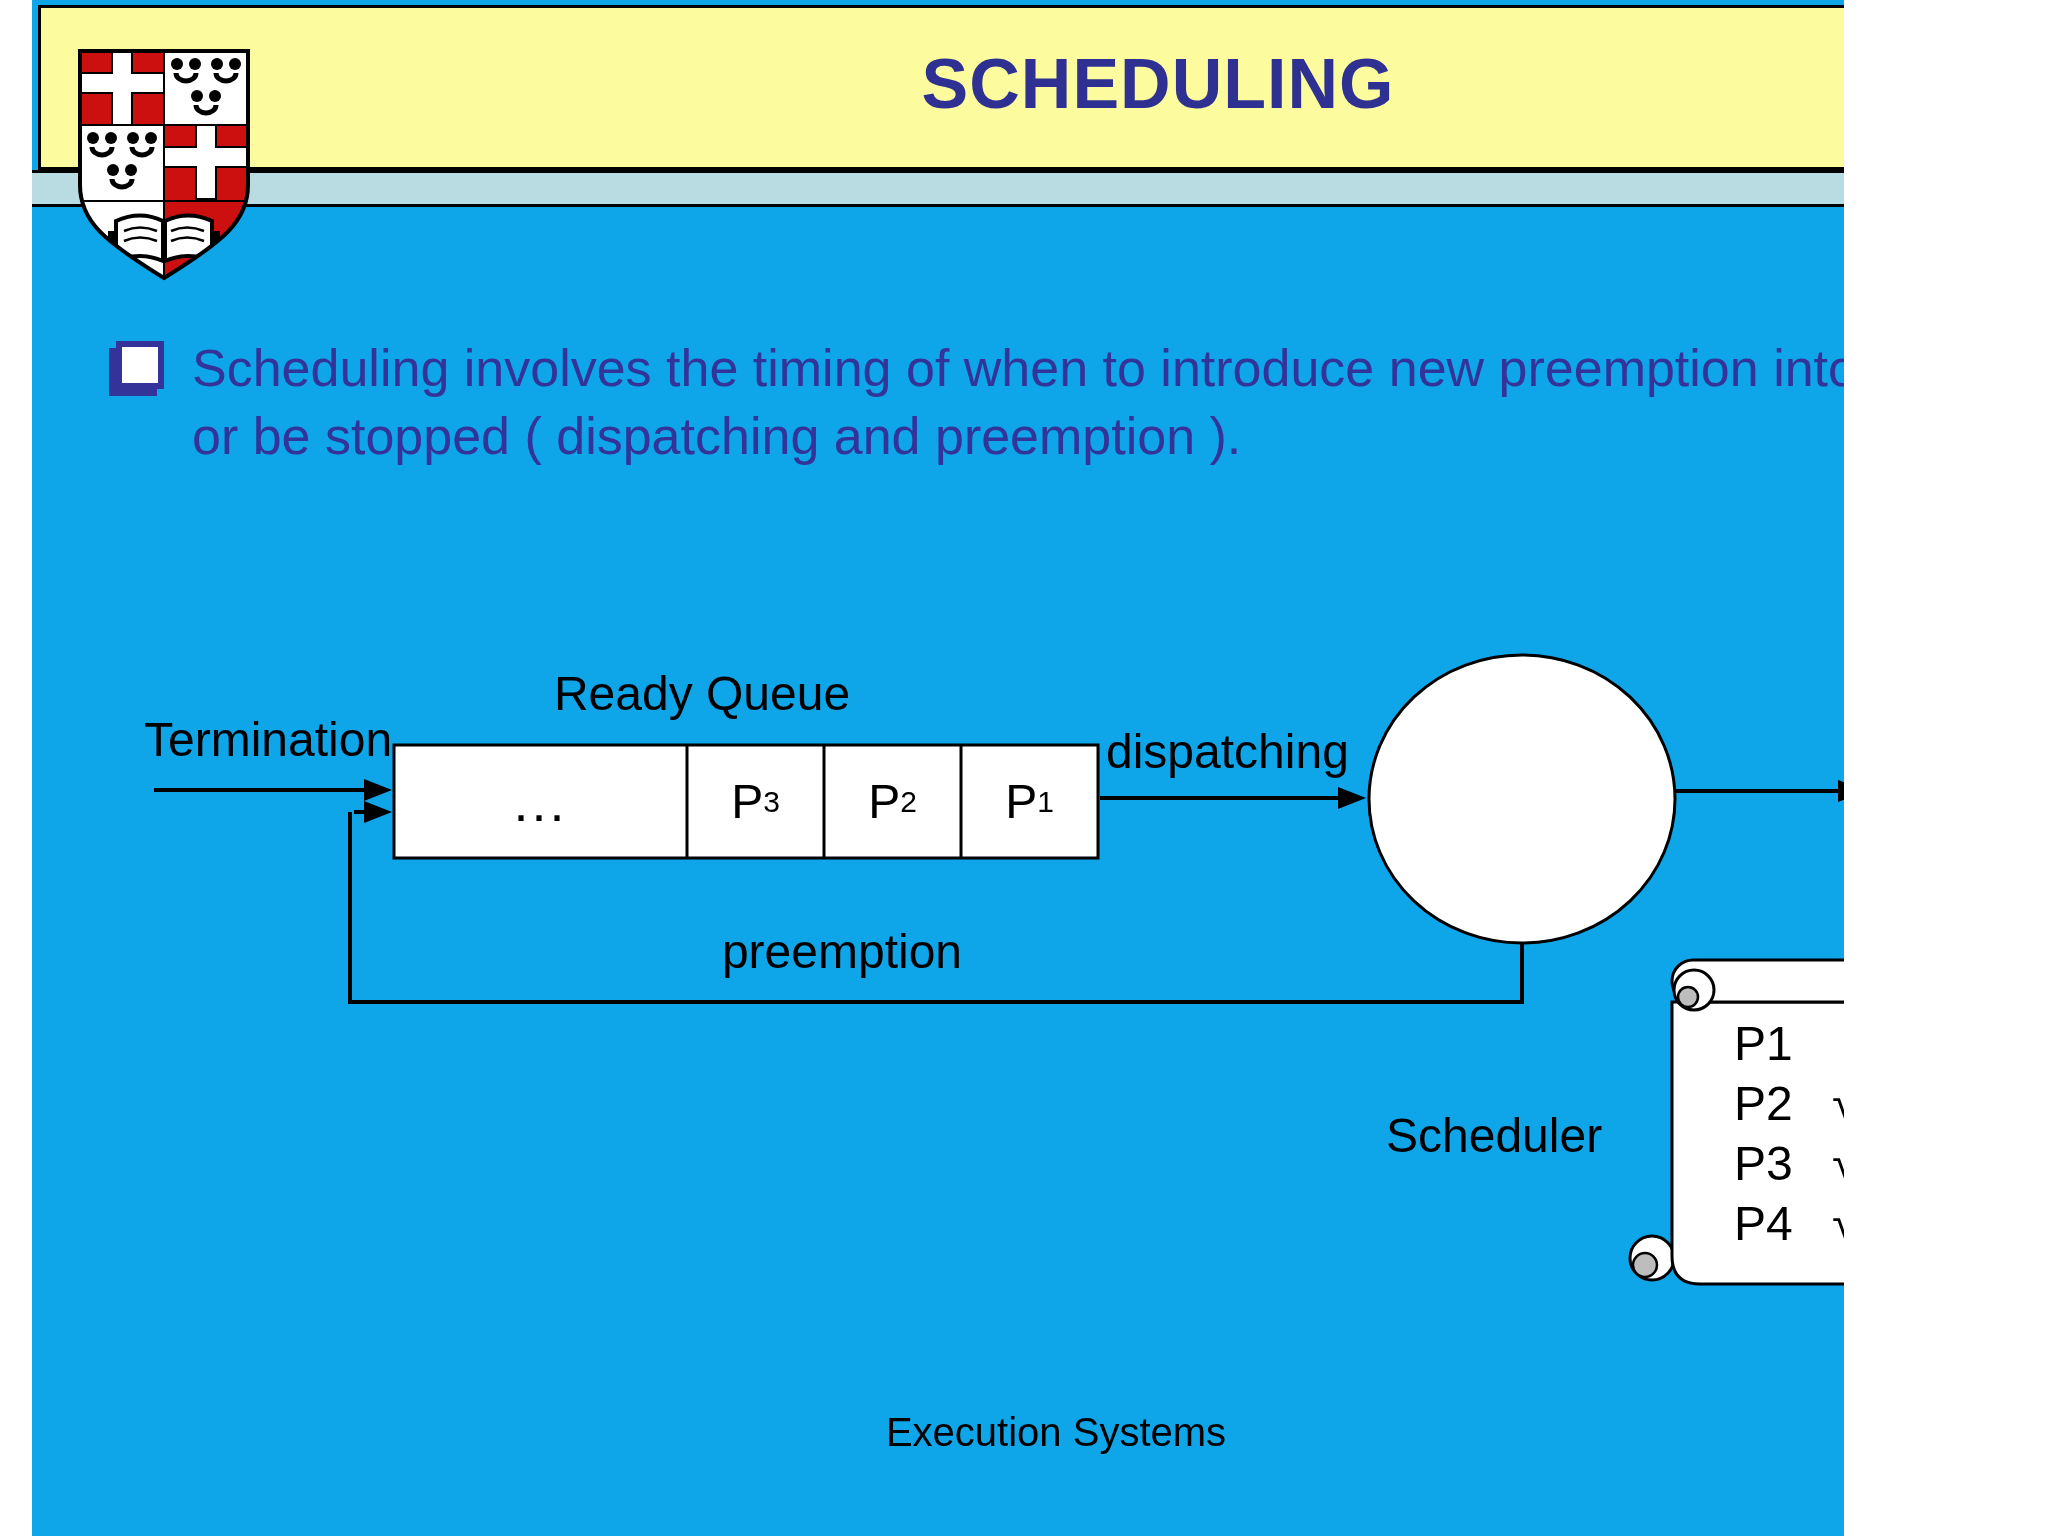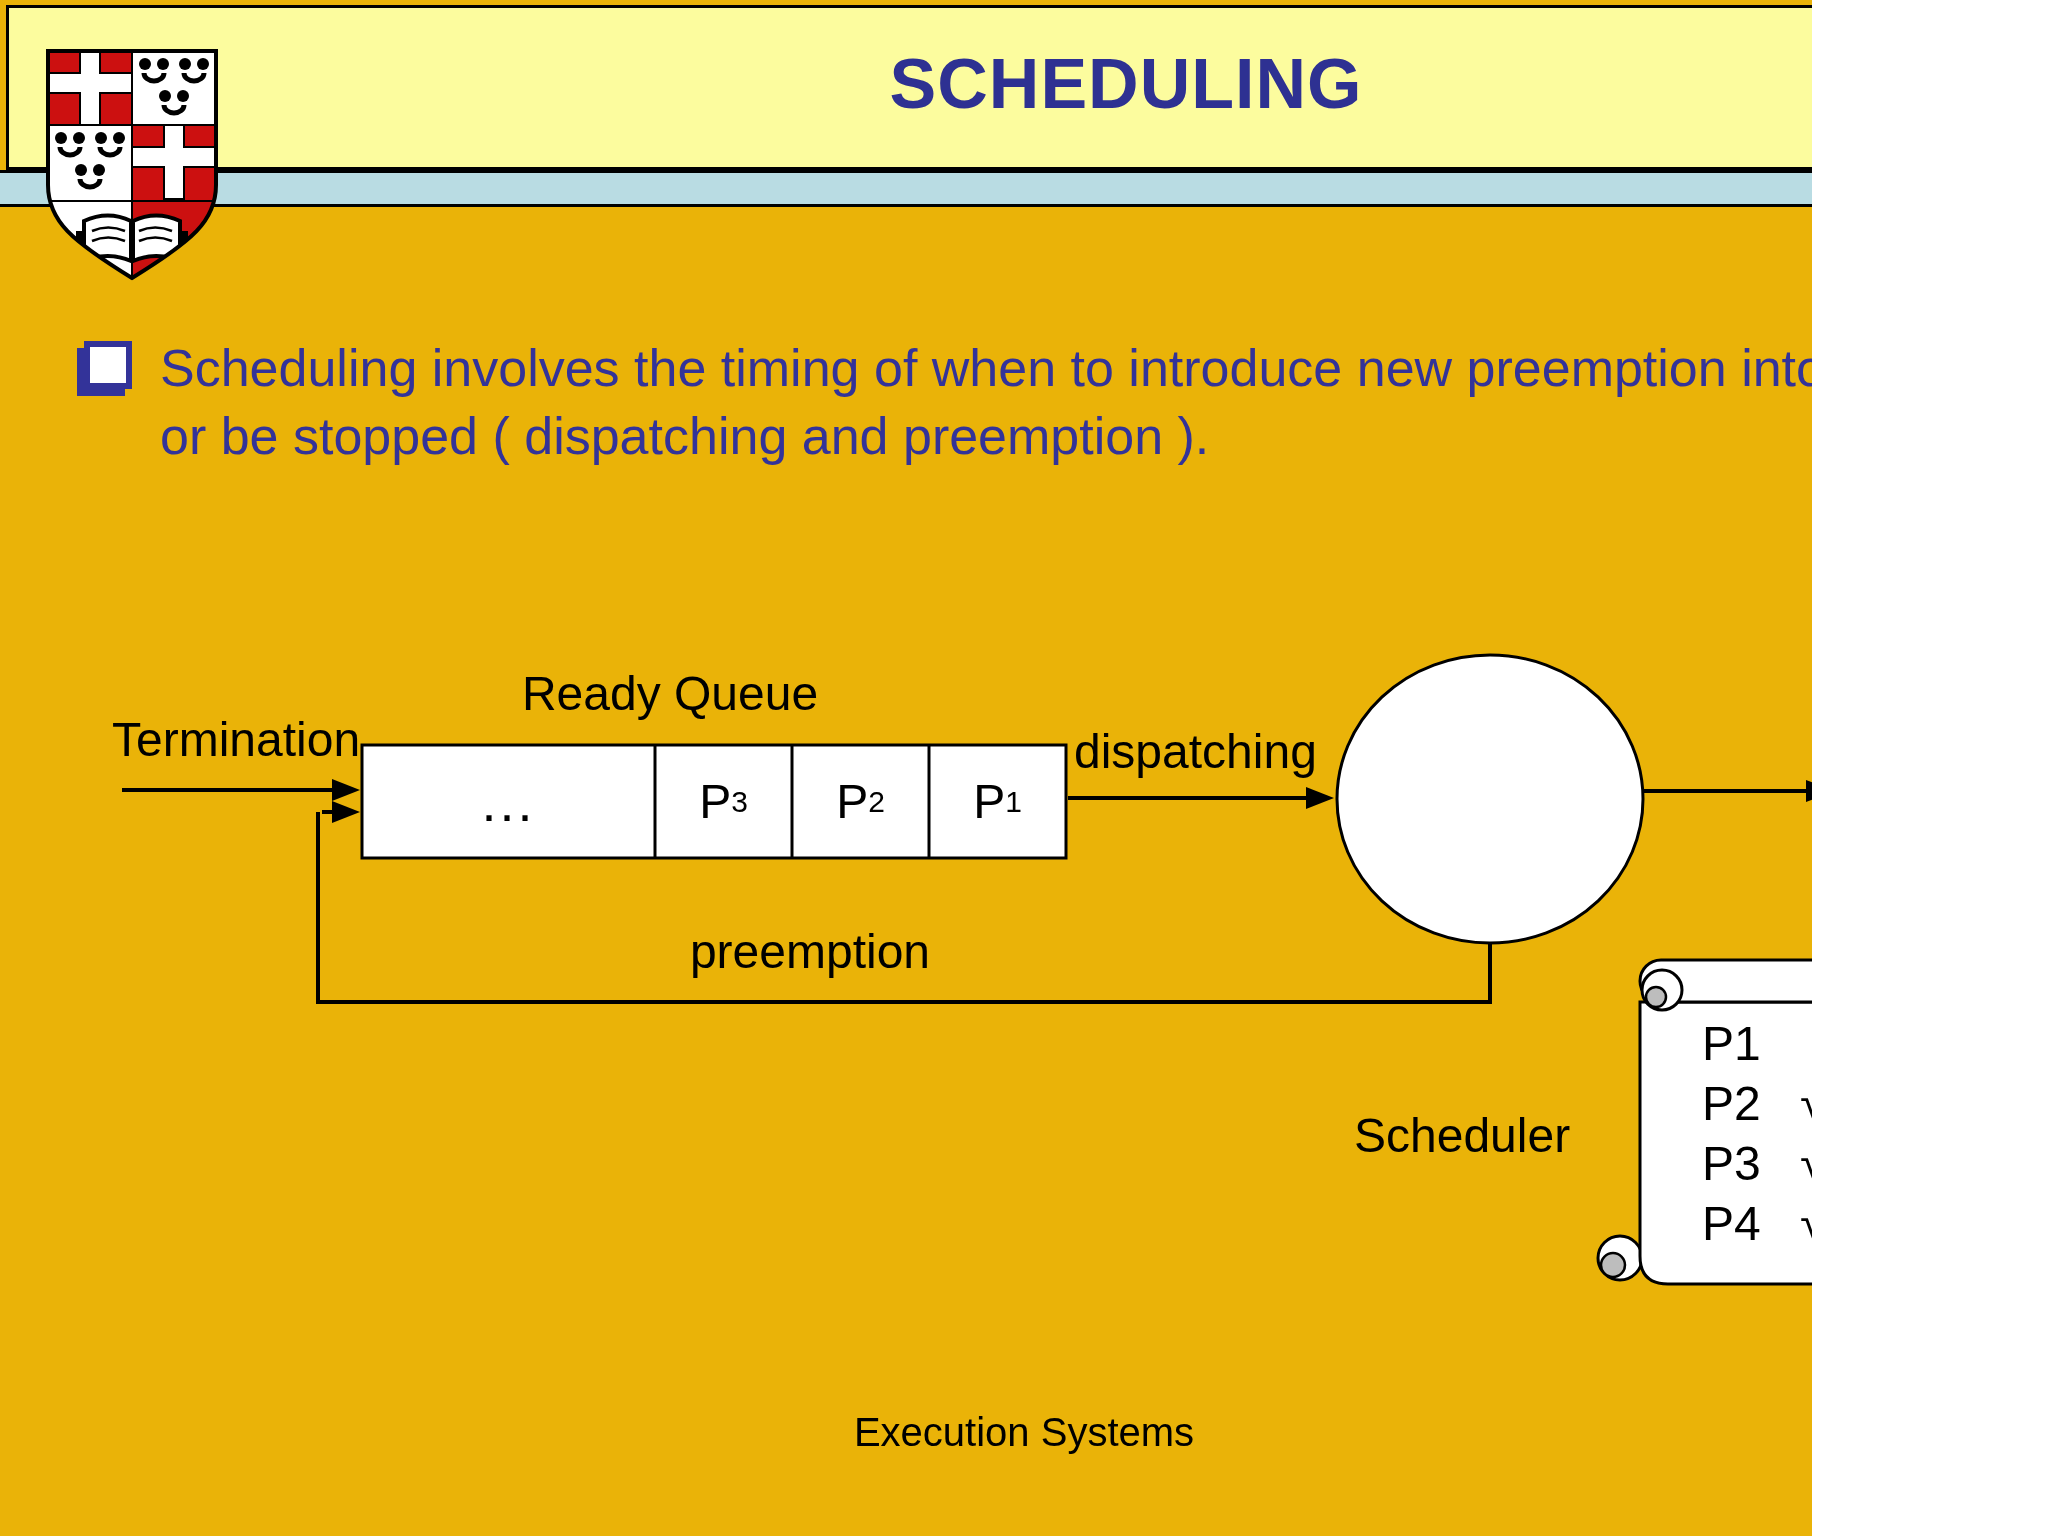--- a/index.html
+++ b/index.html
@@ -1,17 +1,17 @@
 <!DOCTYPE html>
 <html><head>
 <meta charset="utf-8">
 <style>
   html,body{margin:0;padding:0;background:#fff;}
-  .slide{position:relative;width:1812px;height:1536px;background:#eab308;overflow:hidden;
-         font-family:"Liberation Sans", sans-serif;}
+  .slide{position:relative;width:1812px;height:1536px;background:#0ea5e9;overflow:hidden;
+         font-family:"Liberation Sans", sans-serif;margin-left:32px;}
 
   
   .banner{position:absolute;left:6px;top:5px;width:2034px;height:165px;
           background:#FCFC9E;border:3px solid #000;box-sizing:border-box;}
   .accent-band{position:absolute;left:0;top:170px;width:2048px;height:37px;
           background:#B9DCE3;border-top:3px solid #000;border-bottom:3px solid #000;box-sizing:border-box;}
   .title{position:absolute;left:626px;top:44px;width:1000px;text-align:center;
          font-size:70px;font-weight:bold;color:#2E3192;letter-spacing:1px;}
   .crest{position:absolute;left:42px;top:45px;}
 

